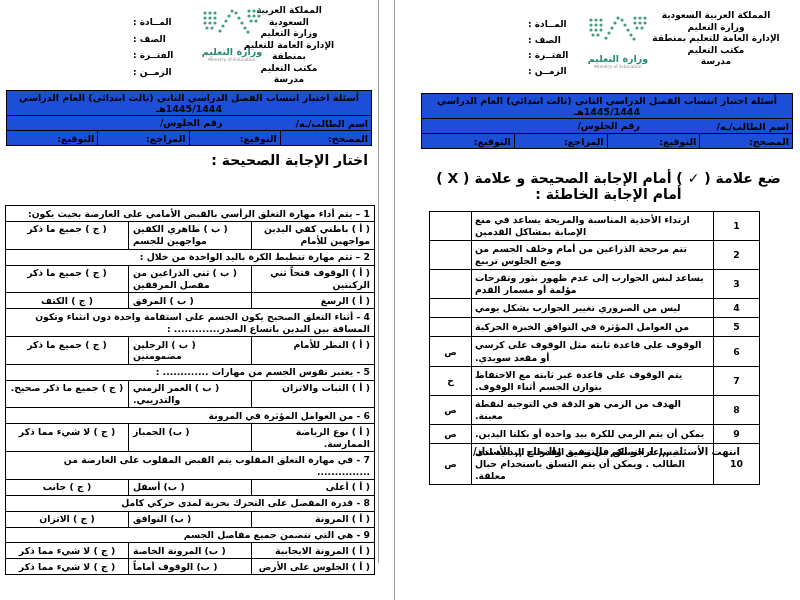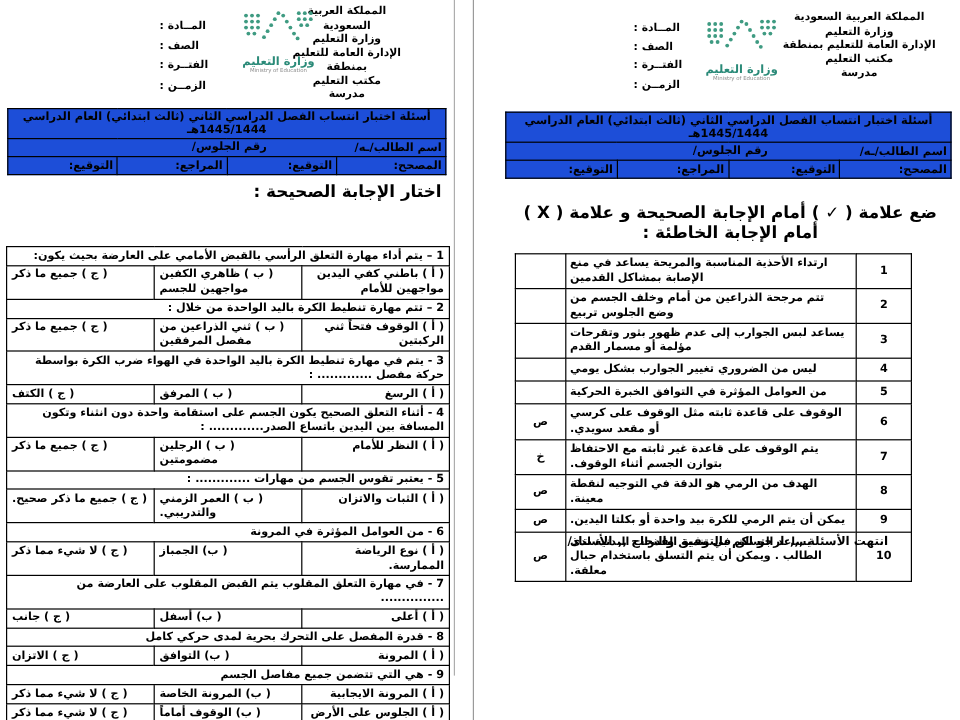--- a/index.html
+++ b/index.html
@@ -51,21 +51,21 @@
   
   .section-title { position: absolute; right: 10px; top: 152px;
                    direction: rtl; font-size: 14px; }
   table.mcq { position: absolute; left: 5px; top: 181px; width: 370px;
               border-collapse: collapse; direction: rtl; table-layout: fixed; margin-top: 24px; }
   table.mcq td { border: 1px solid #000; font-size: 9.3px; line-height: 1.28;
                  padding: 1.5px 4px; vertical-align: top; }
   table.mcq td.q  { text-align: right; }
   table.mcq td.oa { width: 44%; text-align: right; }
   table.mcq td.ob { width: 28%; text-align: left; }
-  table.mcq td.oc { width: 28%; text-align: left; }
+  table.mcq td.oc { width: 28%; text-align: center; }
 
   
   .instruction { position: absolute; left: 30px; right: 8px; top: 170px;
                  direction: rtl; text-align: center; font-size: 14px; }
   table.tf { position: absolute; left: 34px; top: 211px; width: 331px;
              border-collapse: collapse; direction: rtl; table-layout: fixed; }
   table.tf td { border: 1px solid #000; font-size: 9.3px; line-height: 1.3;
                 padding: 2px 3px; height: 19px; vertical-align: middle; }
   table.tf td.n   { width: 46px; text-align: center; }
   table.tf td.txt { text-align: left; }
@@ -170,23 +170,20 @@
       </tr>
       <tr>
             <td colspan="3" class="q">2 – تتم مهارة تنطيط الكرة باليد الواحدة من خلال :</td>
           </tr>
       <tr>
         <td class="oa">( أ )  الوقوف فتحاً ثني الركبتين</td>
         <td class="ob">( ب ) ثني الذراعين من مفصل المرفقين</td>
         <td class="oc">( ج )  جميع ما ذكر</td>
       </tr>
       <tr>
-            <td colspan="3" class="q">3 - يتم في مهارة تنطيط الكرة باليد الواحدة في الهواء ضرب الكرة بواسطة حركة مفصل ............. :</td>
-          </tr>
-      <tr>
         <td class="oa">( أ )  الرسغ</td>
         <td class="ob">( ب ) المرفق</td>
         <td class="oc">( ج ) الكتف</td>
       </tr>
       <tr>
             <td colspan="3" class="q">4 - أثناء التعلق الصحيح يكون الجسم على استقامة واحدة دون انثناء وتكون المسافة بين اليدين باتساع الصدر............. :</td>
           </tr>
       <tr>
         <td class="oa">( أ )  النظر للأمام</td>
         <td class="ob">( ب ) الرجلين مضمومتين</td>

